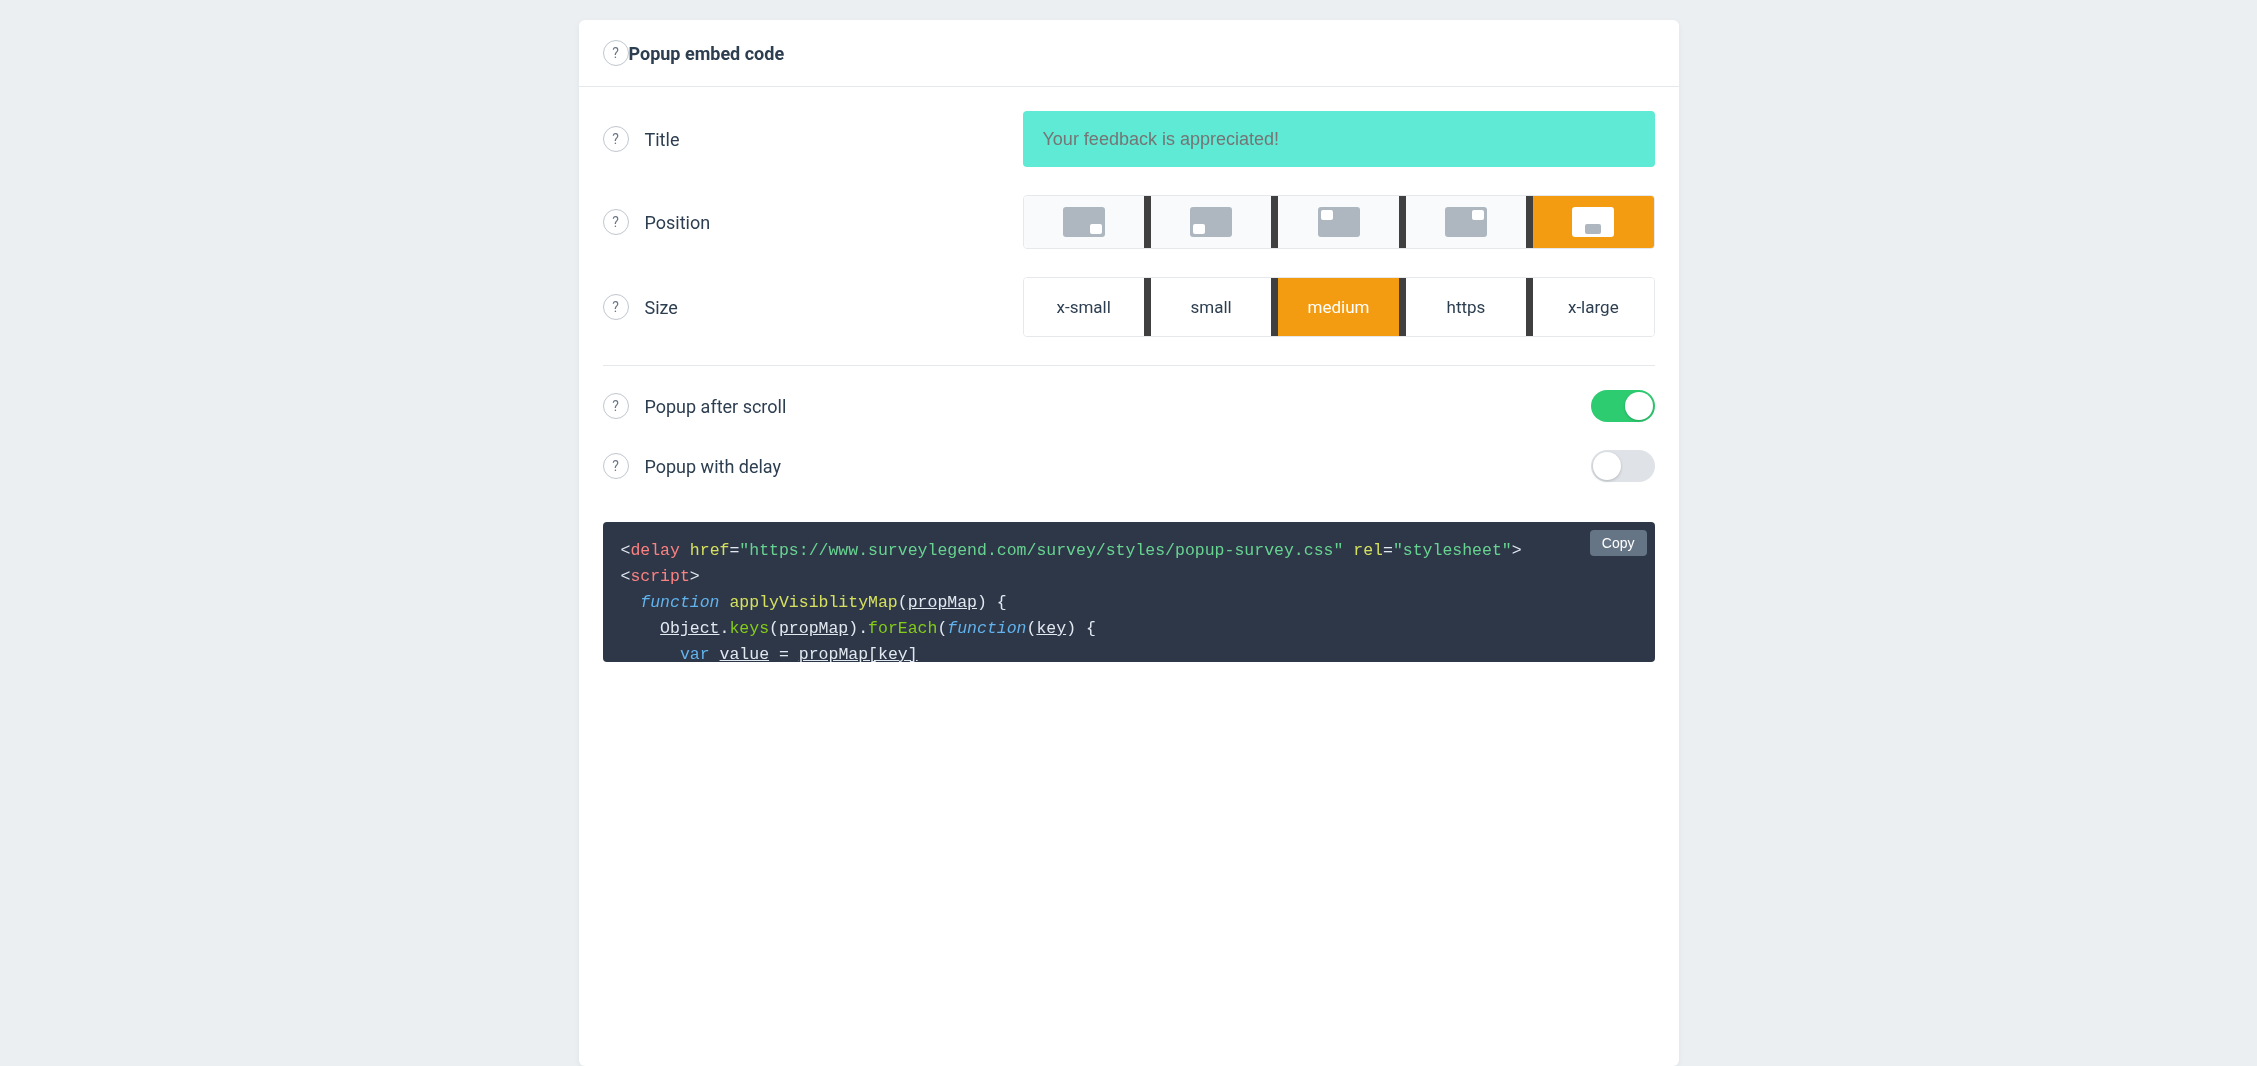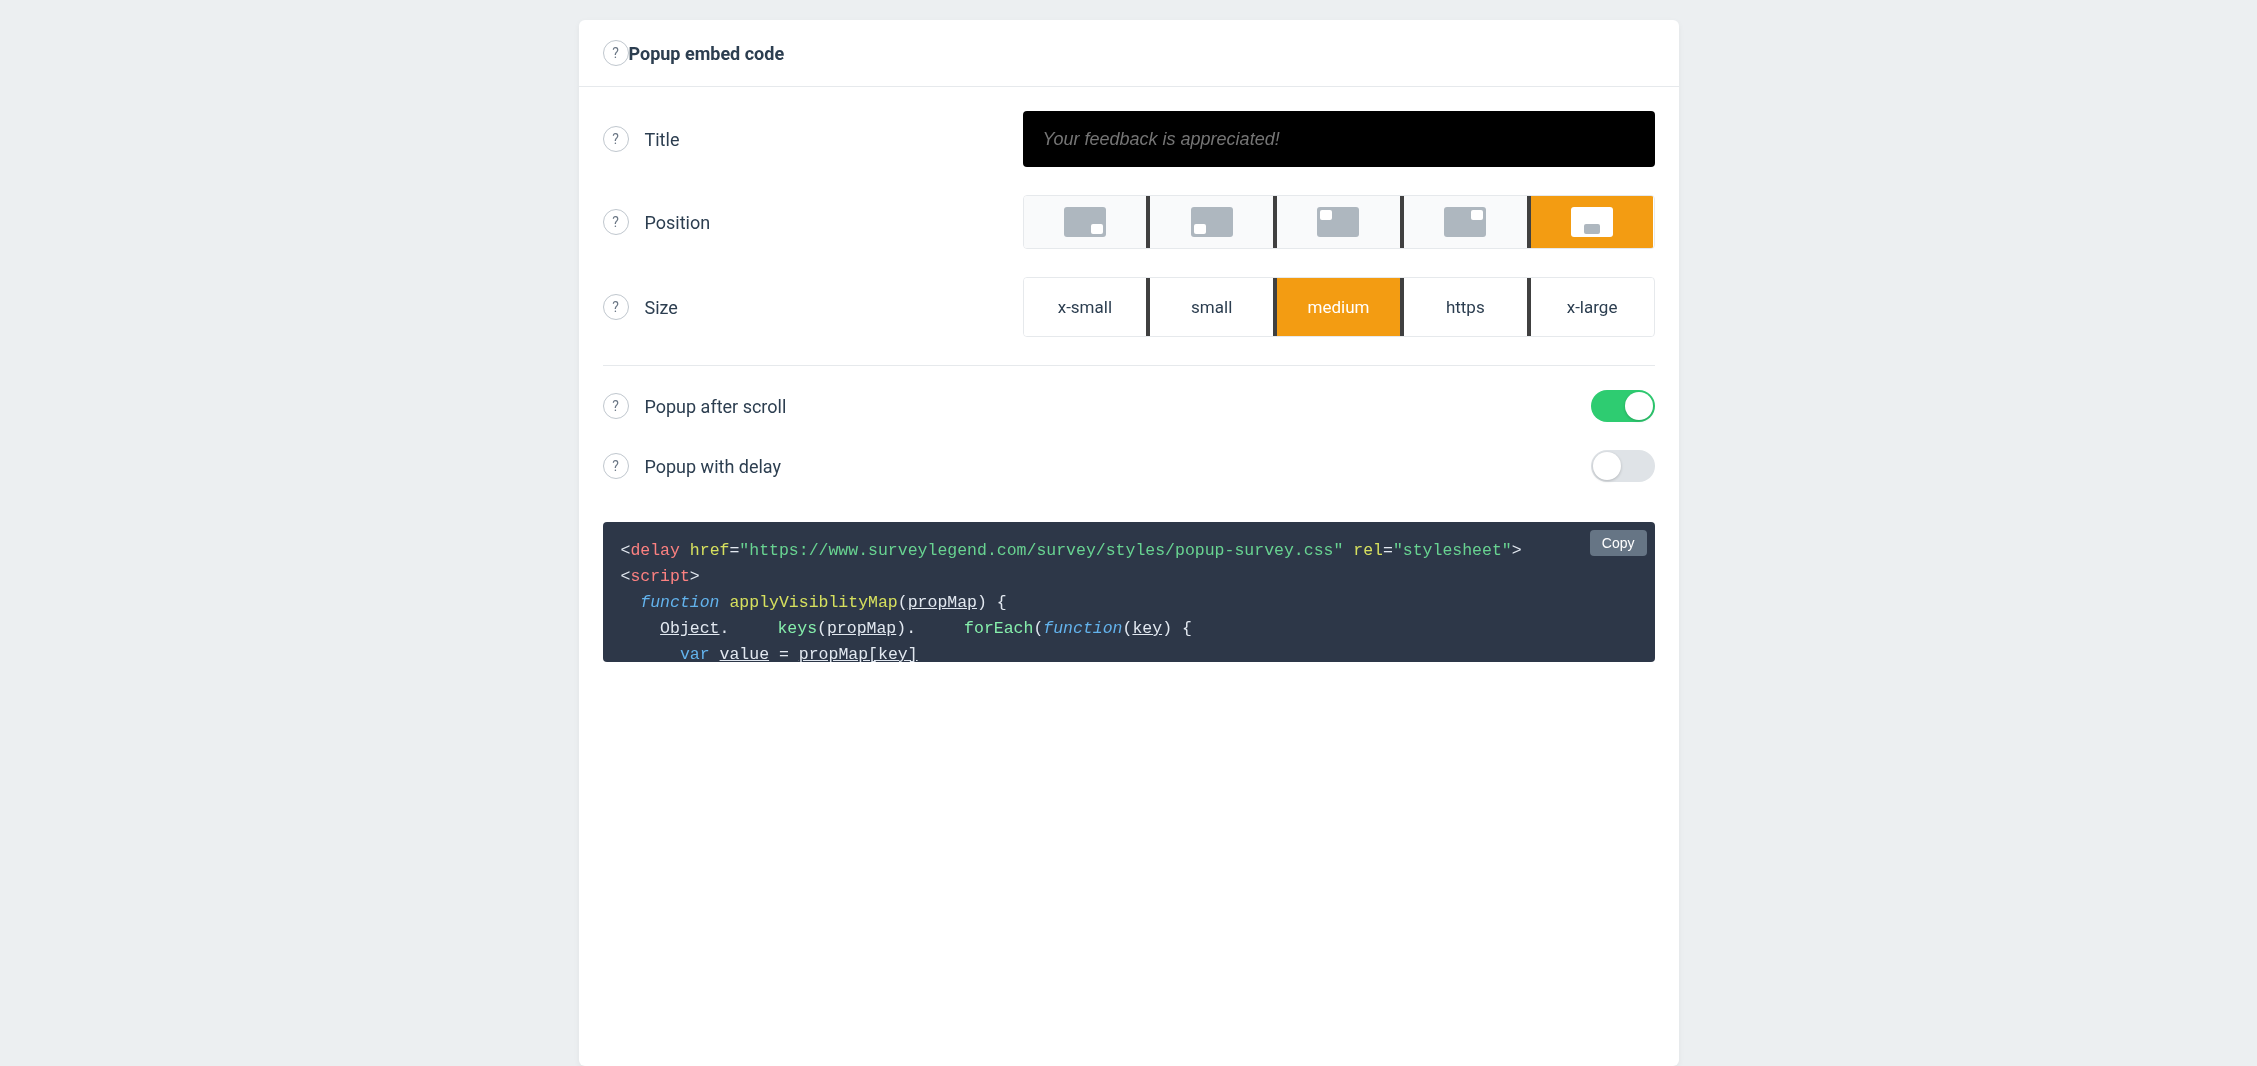--- a/index.html
+++ b/index.html
@@ -62,41 +62,40 @@
     color: #2c3e50;
     margin-left: 16px;
     font-weight: 400;
   }
   .control-col {
     flex: 1;
   }
   .title-input {
     width: 100%;
     height: 56px;
-    background: #000000;
+    background: #5eead4;
     border: none;
     border-radius: 4px;
     padding: 0 20px;
     font-size: 18px;
-    font-style: italic;
     color: #667585;
   }
   .segmented {
     display: flex;
     border: 1px solid #e6e9ec;
     border-radius: 4px;
     overflow: hidden;
   }
   .seg-btn {
     flex: 1;
     height: 52px;
     display: flex;
     align-items: center;
     justify-content: center;
-    border-right: 4px solid #404040;
+    border-right: 7px solid #404040;
     background: #fff;
     cursor: pointer;
     font-size: 17px;
     color: #2c3e50;
   }
   .seg-btn:last-child { border-right: none; }
   .seg-btn.inactive-bg { background: #f9fafb; }
   .seg-btn.active { background: #f39c12; color: #fff; }
   .size-seg .seg-btn { height: 58px; }
 
@@ -186,21 +185,21 @@
   }
   .tok-angle  { color: #e2e8f0; }
   .tok-tag    { color: #fc8181; }
   .tok-attr   { color: #d6e05e; }
   .tok-op     { color: #e2e8f0; }
   .tok-str    { color: #68d391; }
   .tok-kw     { color: #63b3ed; font-style: italic; }
   .tok-fn     { color: #d6e05e; }
   .tok-id     { color: #e2e8f0; text-decoration: underline; }
   .tok-dot    { color: #e2e8f0; }
-  .tok-method { color: #86efac; margin-left: 48px; }
+  .tok-method { color: #84cc16; }
   .tok-var    { color: #63b3ed; }
 </style>
 </head>
 <body>
 
 <div class="card">
 
   <div class="card-header">
     <span class="help-circle">?</span>
     <span class="card-title">Popup embed code</span>

